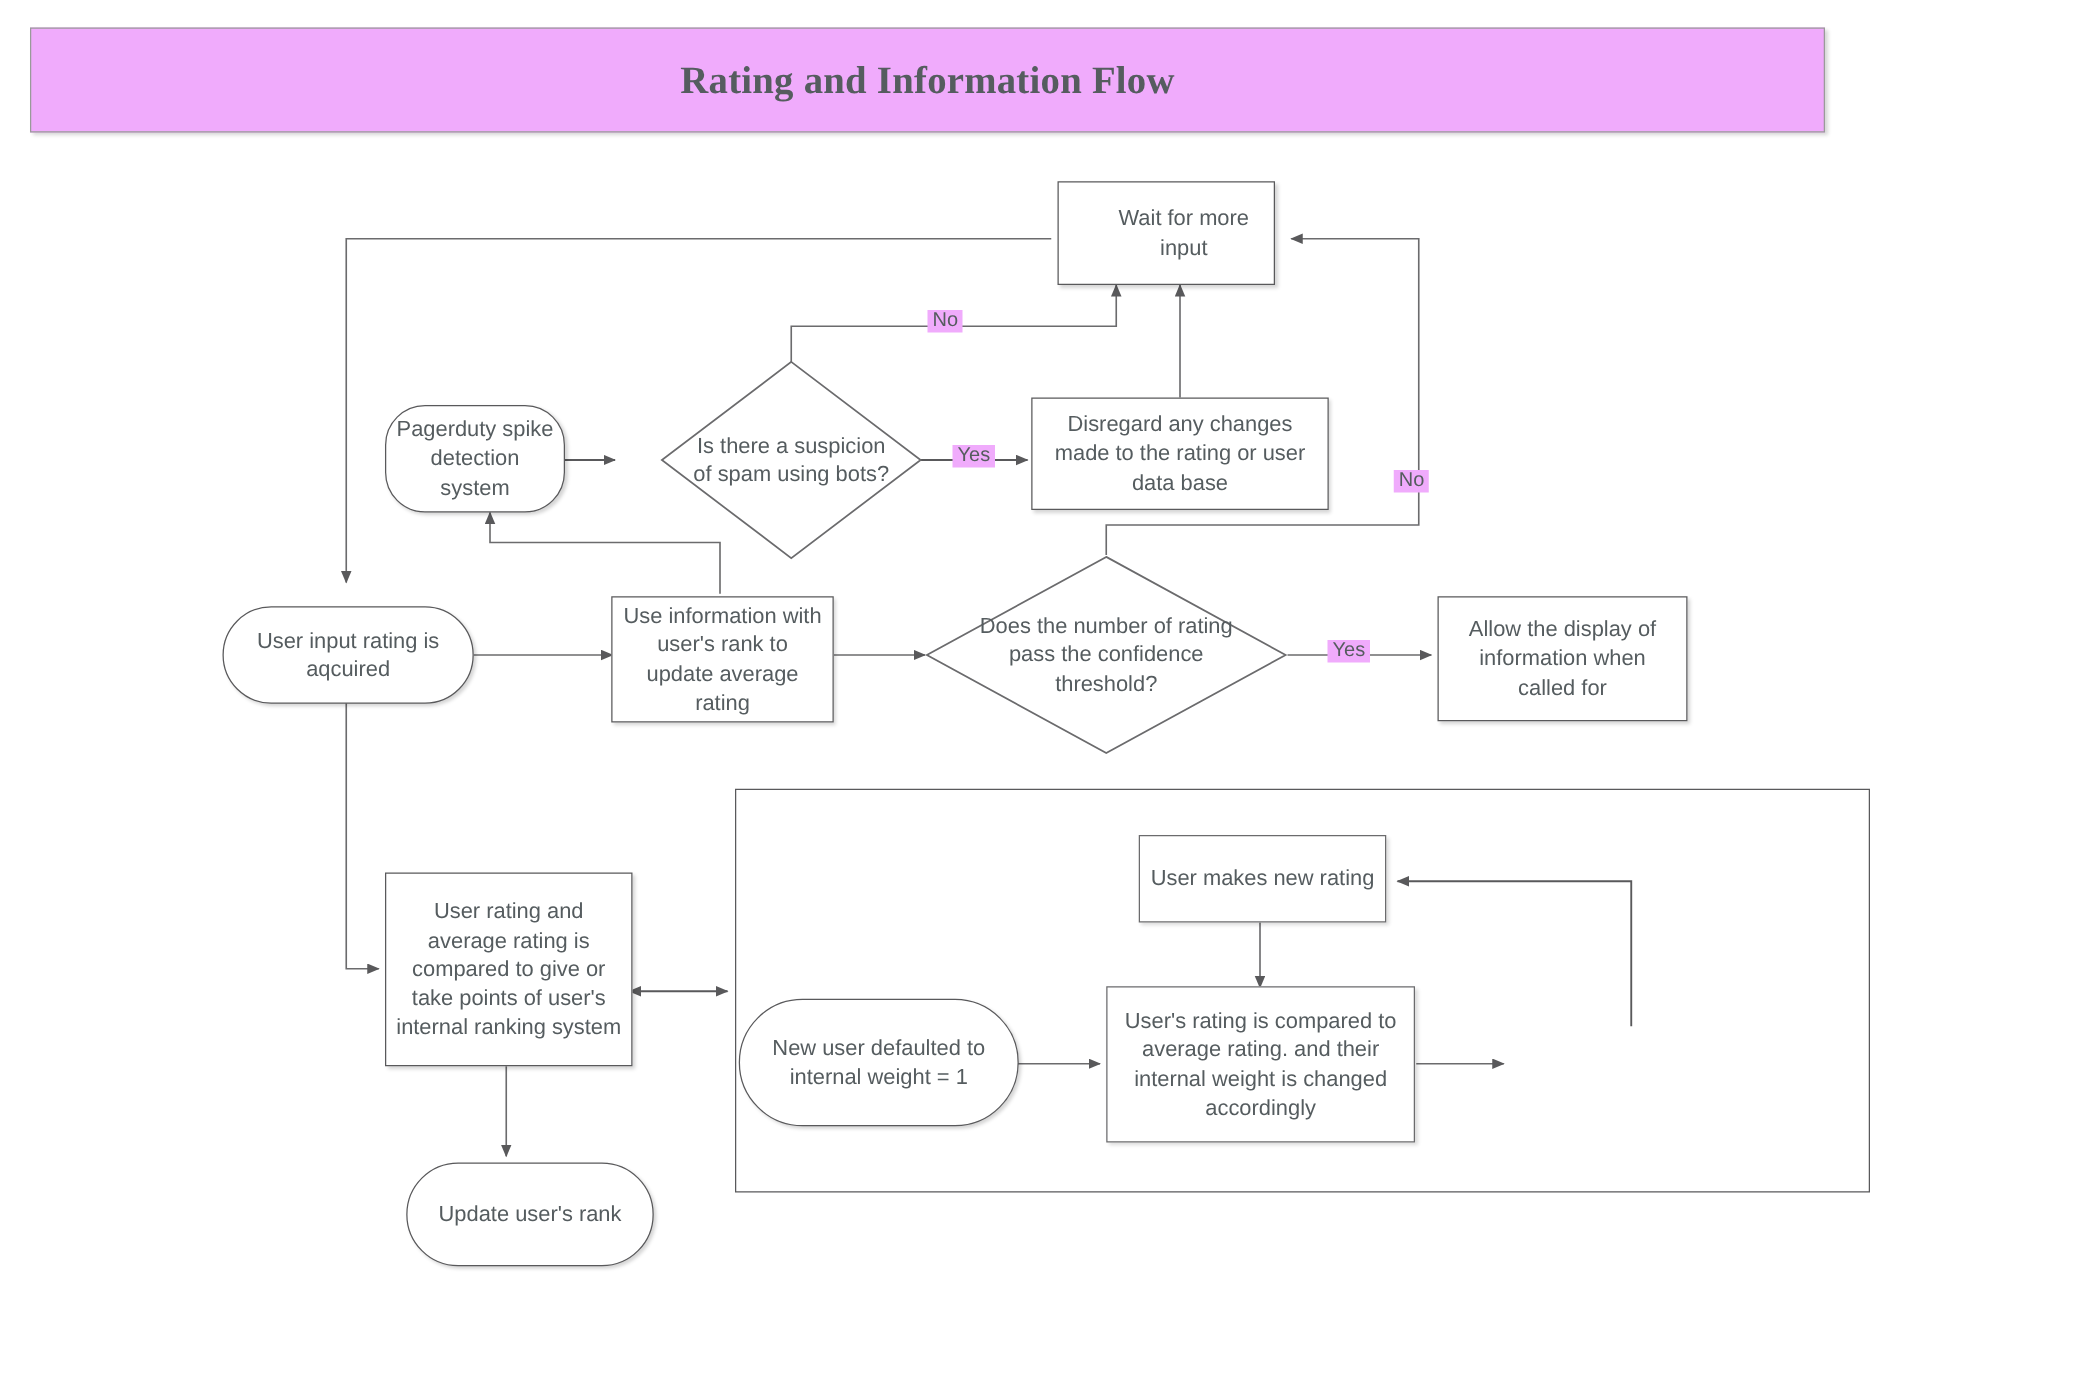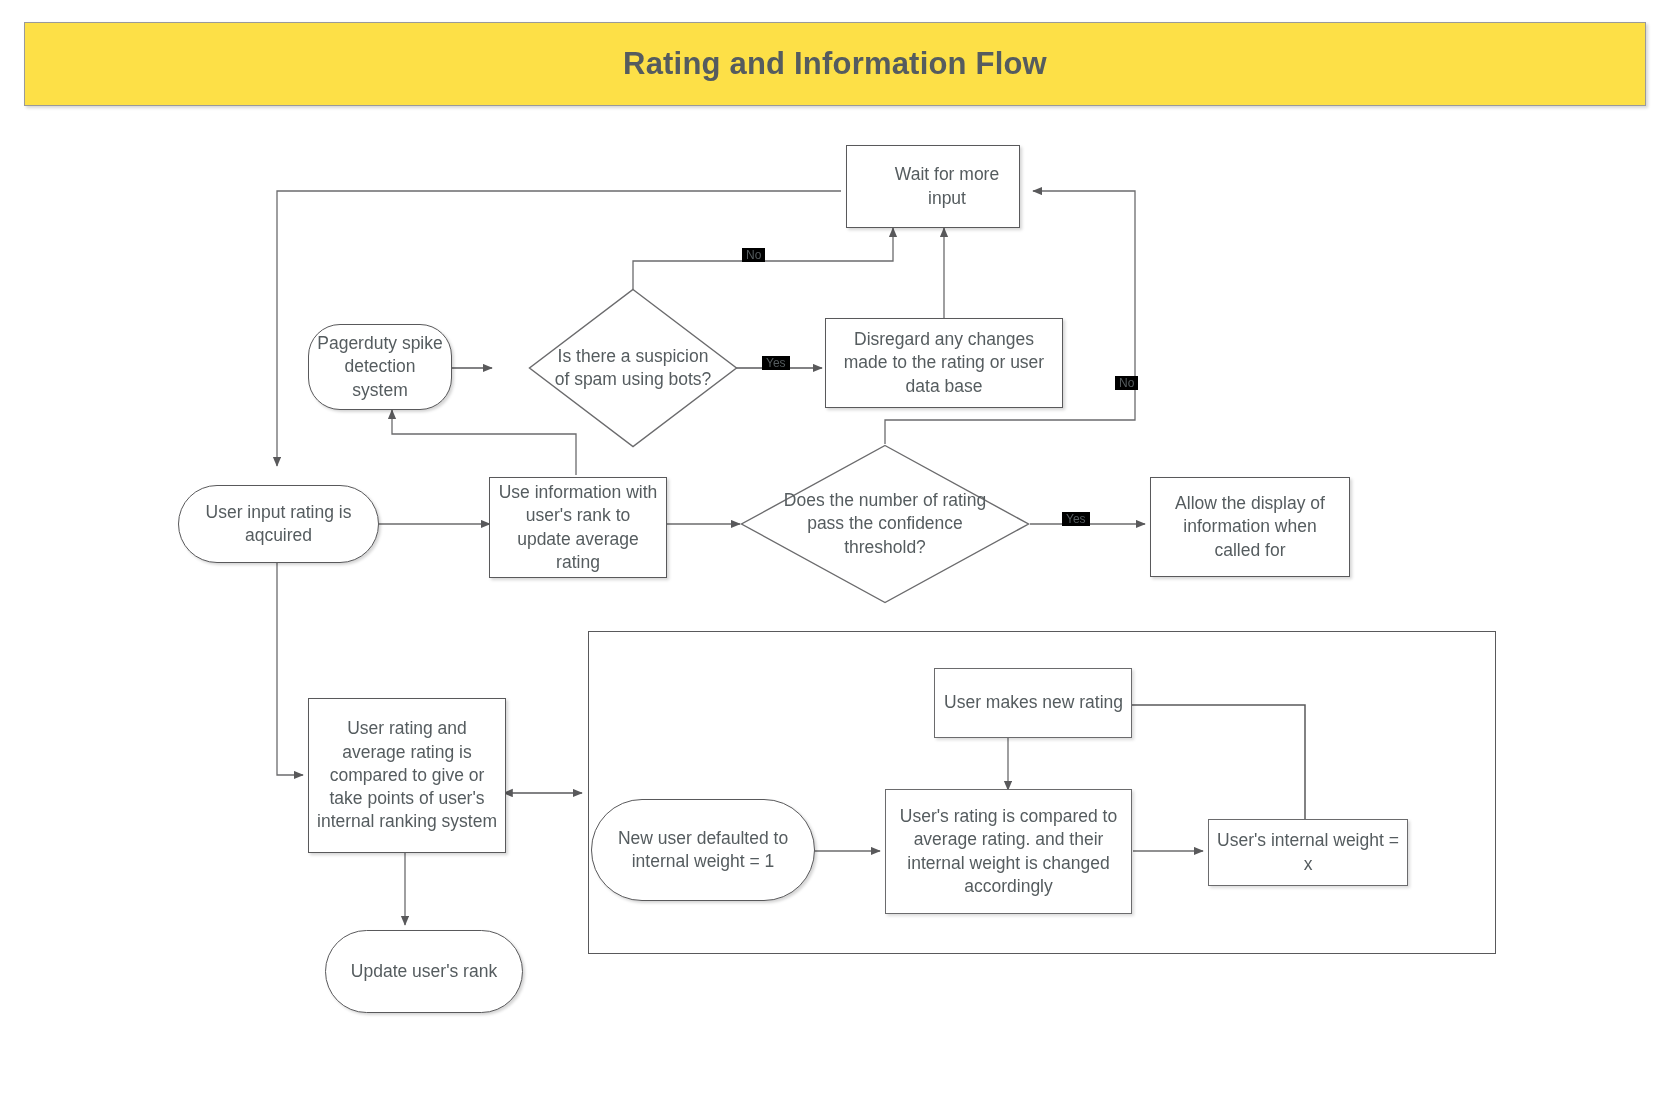--- a/index.html
+++ b/index.html
@@ -15,29 +15,30 @@
     width: 1672px;
     height: 1115px;
     background: #ffffff;
     overflow: hidden;
   }
   
   #title-banner {
     position: absolute;
     left: 24px;
     top: 22px;
-    width: 1622px;
+    width: 1436px;
     height: 84px;
     border: 1px solid #9a9a9a;
-    background: #fde047;
+    background: #f0abfc;
     box-shadow: 2px 2px 3px rgba(0,0,0,0.16);
     box-sizing: border-box;
     display: flex;
     align-items: center;
     justify-content: center;
+    font-family: Liberation Serif, serif;
   }
   #title-text {
     font-size: 31px;
     font-weight: bold;
     color: #555c5f;
     letter-spacing: 0.2px;
   }
 
   
   #wires {
@@ -92,23 +93,23 @@
   }
   
   .group-box {
     position: absolute;
     border: 1.3px solid #59595b;
     background: transparent;
     box-sizing: border-box;
   }
   .edge-label {
     position: absolute;
-    font-size: 12px;
+    font-size: 16px;
     color: #555c5f;
-    background: #000000;
+    background: #f0abfc;
     padding: 0 4px;
     white-space: nowrap;
   }
 </style>
 </head>
 <body>
 
 <div id="canvas">
 
   <div id="title-banner">
@@ -211,31 +212,28 @@
   </div>
 
   <div class="node stadium" style="left:325px; top:930px; width:198px; height:83px;">
     <span>Update user's rank</span>
   </div>
 
   <div class="node stadium" style="left:591px; top:799px; width:224px; height:102px;">
     <span>New user defaulted to internal weight = 1</span>
   </div>
 
-  <div class="node rect-thin" style="left:934px; top:668px; width:198px; height:70px;justify-content:flex-end;">
+  <div class="node rect-thin" style="left:911px; top:668px; width:198px; height:70px;">
     <span>User makes new rating</span>
   </div>
 
   <div class="node rect-thin" style="left:885px; top:789px; width:247px; height:125px;">
     <span>User's rating is compared to average rating. and their internal weight is changed accordingly</span>
   </div>
 
-  <div class="node rect-thin" style="left:1208px; top:819px; width:200px; height:67px;">
-    <span>User's internal weight = x</span>
-  </div>
 
   <div class="edge-label" style="left:742px; top:248px;">No</div>
 
   <div class="edge-label" style="left:762px; top:356px;">Yes</div>
 
   <div class="edge-label" style="left:1062px; top:512px;">Yes</div>
 
   <div class="edge-label" style="left:1115px; top:376px;">No</div>
 
 </div>

